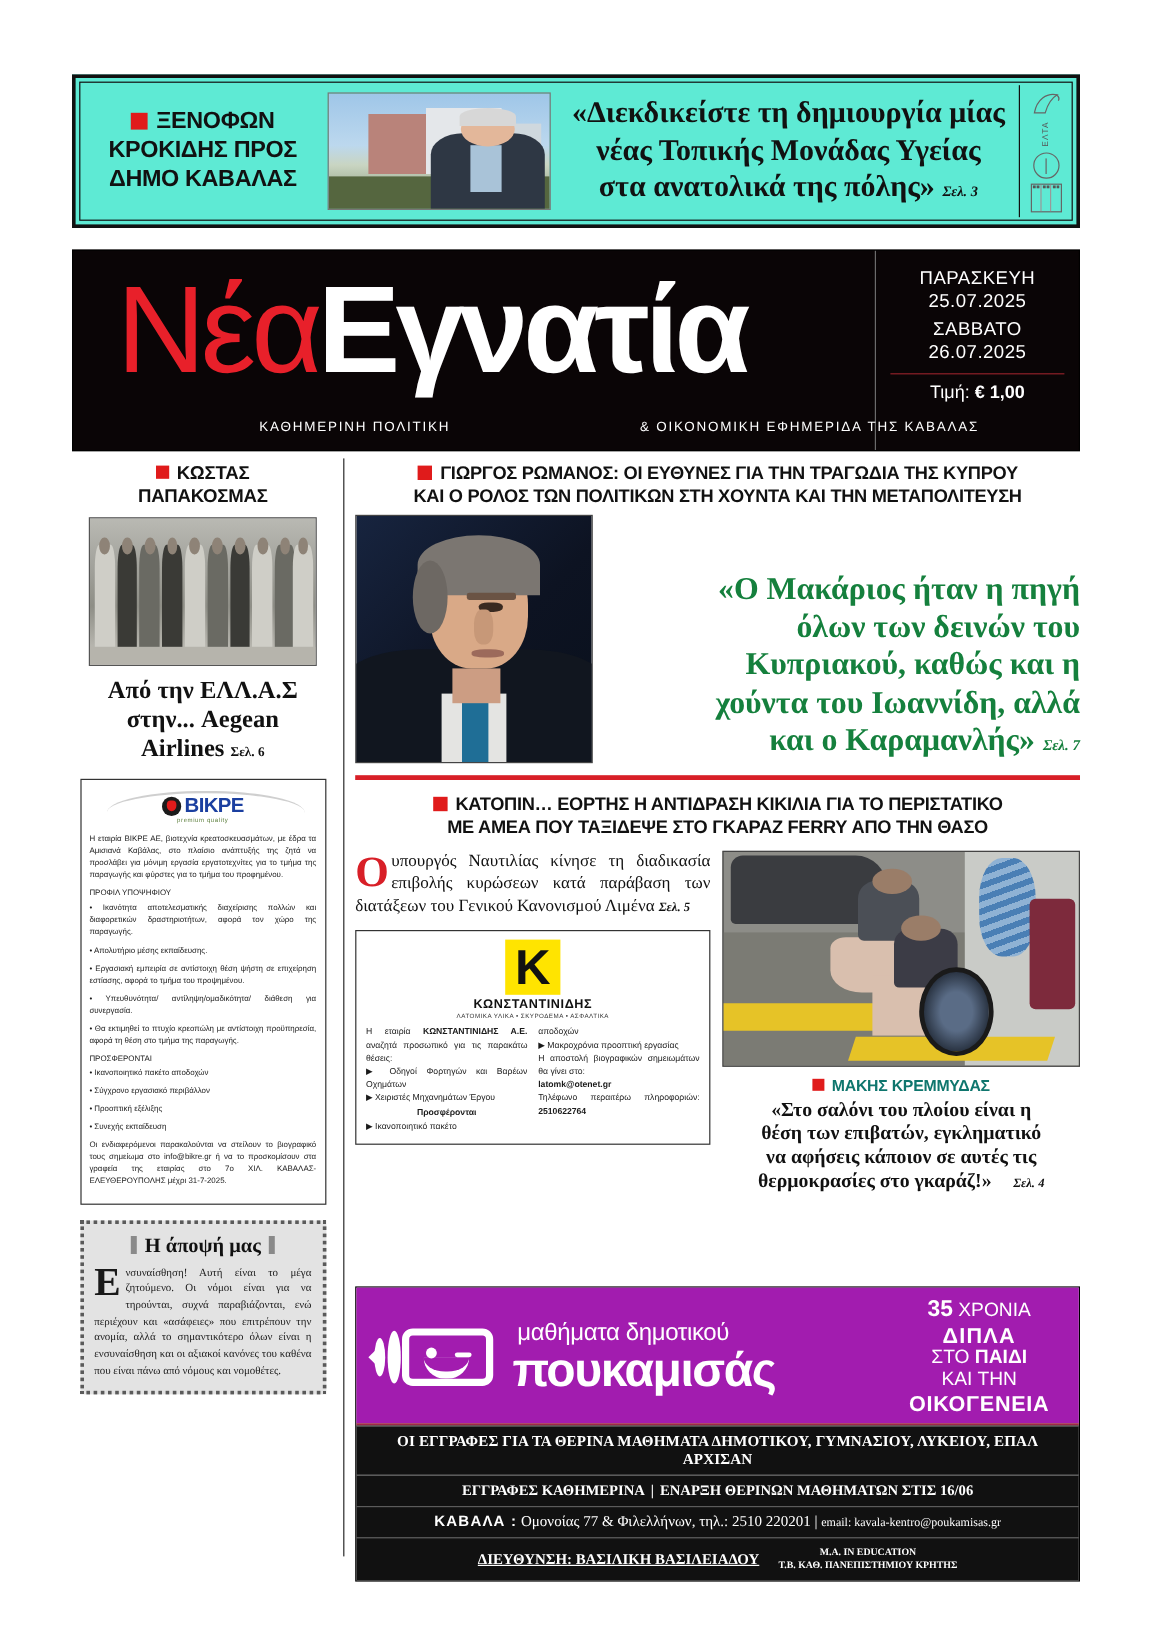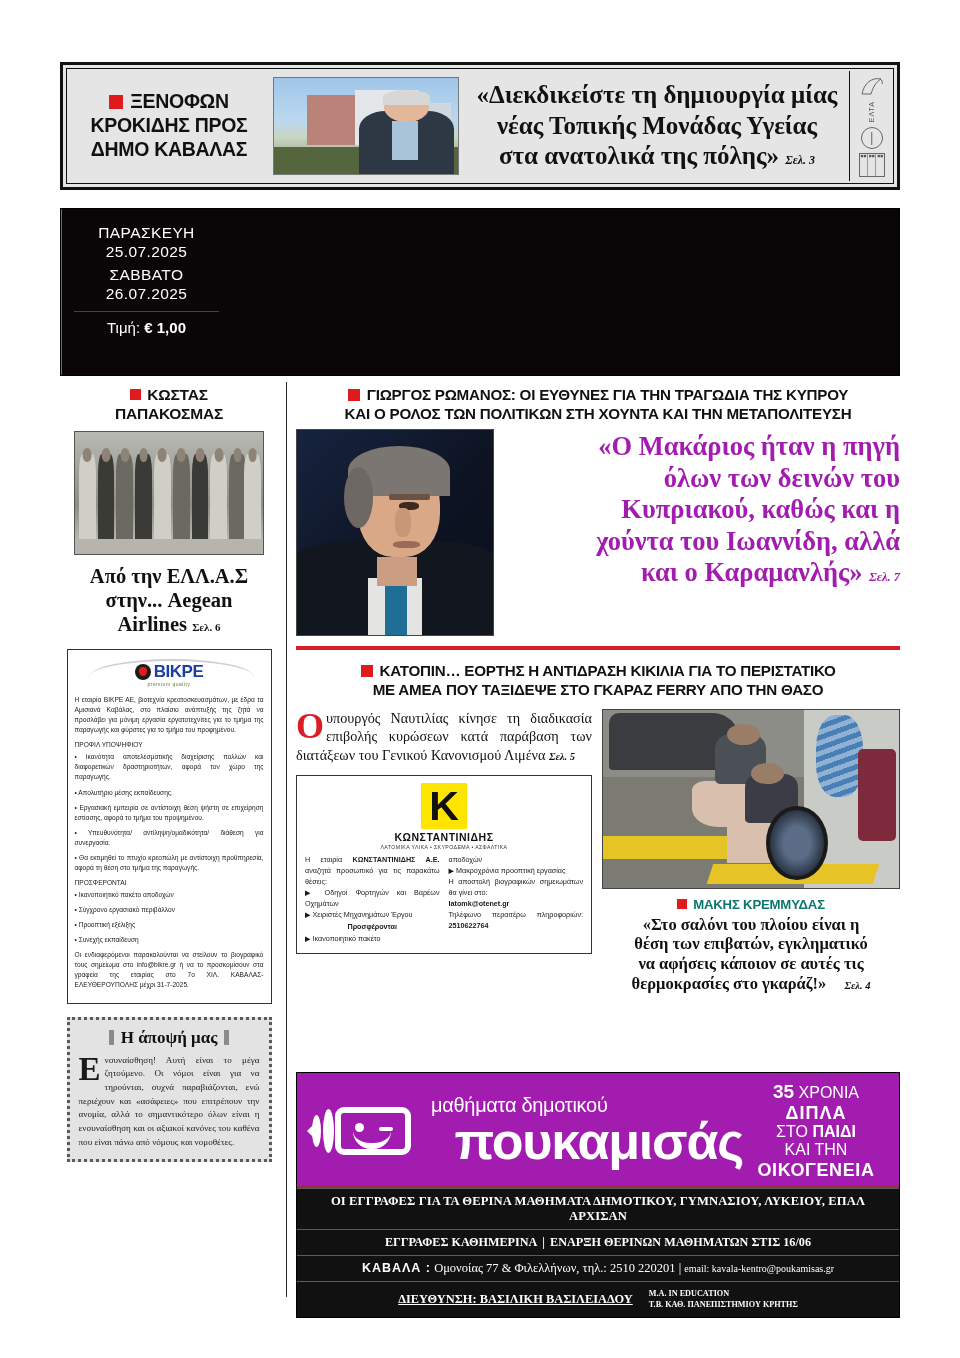--- a/index.html
+++ b/index.html
@@ -7,21 +7,21 @@
     width: 960px; height: 1358px;
     background: #fff;
     font-family: "Liberation Sans", sans-serif;
     overflow: hidden;
   }
   .page { position: relative; width: 960px; height: 1358px; background: #ffffff; padding: 0; }
 
   
   .top-banner {
     position: absolute; left: 60px; top: 62px; width: 840px; height: 128px;
-    border: 3px solid #111; background: #e5e5e5; display: flex; align-items: stretch;
+    border: 3px solid #111; background: #5eead4; display: flex; align-items: stretch;
   }
   .tb-inner { flex: 1; display: flex; align-items: center; border: 1px solid #111; margin: 3px; }
   .tb-left {
     width: 200px; padding: 4px 6px 4px 10px; text-align: center;
     font-weight: bold; font-size: 19.5px; line-height: 1.22; color: #111;
     letter-spacing: -0.3px;
   }
   .tb-left .redsq {
     display: inline-block; width: 14px; height: 14px; background: #e01b1b;
     margin-right: 7px; vertical-align: -1px;
@@ -176,22 +176,23 @@
   .lp-head { position: absolute; left: 31%; top: 12%; width: 42%; height: 50%; background: #d9a987; border-radius: 48% 48% 42% 42%; }
   .lp-hair { position: absolute; left: 26%; top: 8%; width: 52%; height: 24%; background: #7b7671; border-radius: 52% 52% 0 0; }
   .lp-hair2 { position: absolute; left: 24%; top: 18%; width: 15%; height: 30%; background: #6d6863; border-radius: 50%; }
   .lp-brow { position: absolute; left: 47%; top: 31%; width: 21%; height: 3%; background: #6a5344; border-radius: 2px; }
   .lp-eye { position: absolute; left: 52%; top: 35%; width: 10%; height: 4%; background: #3a2a21; border-radius: 40%; }
   .lp-nose { position: absolute; left: 50%; top: 38%; width: 8%; height: 14%; background: #c79878; border-radius: 40%; }
   .lp-mouth { position: absolute; left: 49%; top: 54%; width: 14%; height: 3.5%; background: #9c6a5b; border-radius: 40%; }
 
   .lead-quote {
     flex: 1; font-family: "Liberation Serif", serif; font-weight: bold;
-    font-size: 26.5px; line-height: 1.19; text-align: right; color: #a21caf;
+    font-size: 26.5px; line-height: 1.19; text-align: right; color: #15803d;
     padding-top: 2px;
+    margin-top: 44px;
   }
   .lead-quote .sel { font-size: 12.5px; font-style: italic; font-weight: bold; }
 
   .red-rule { height: 3.5px; background: #d81f27; margin: 10px 0 8px 0; }
 
   .second-row { display: flex; gap: 10px; margin-top: 4px; }
   .sr-left { width: 296px; }
   .sr-right { flex: 1; }
   .sr-lede {
     font-family: "Liberation Serif", serif; font-size: 14.2px; line-height: 1.33;
@@ -263,42 +264,42 @@
     border: 6px solid #fff; border-radius: 9px;
   }
   .pouk-mark .eye1 { position: absolute; left: 48px; top: 22px; width: 9px; height: 9px; background: #fff; border-radius: 50%; }
   .pouk-mark .eye2 { position: absolute; left: 72px; top: 26px; width: 14px; height: 4px; background: #fff; border-radius: 2px; }
   .pouk-mark .smile { position: absolute; left: 46px; top: 30px; width: 38px; height: 18px; border-bottom: 6px solid #fff; border-radius: 0 0 40px 40px; }
   .pouk-mark .r1 { position: absolute; left: 16px; top: 8px; width: 11px; height: 44px; background: #fff; border-radius: 50%; }
   .pouk-mark .r2 { position: absolute; left: 5px; top: 14px; width: 9px; height: 32px; background: #fff; border-radius: 50%; }
   .pouk-mark .r3 { position: absolute; left: 0px; top: 21px; width: 0; height: 0; border-top: 9px solid transparent; border-bottom: 9px solid transparent; border-right: 9px solid #fff; }
   .pouk-words { flex: 1; color: #fff; padding-left: 4px; }
   .pouk-words .l1 { font-size: 20px; font-weight: normal; letter-spacing: -0.3px; padding-left: 4px; }
-  .pouk-words .l2 { font-size: 52px; font-weight: bold; line-height: 0.95; letter-spacing: -1.2px; text-align: right; }
+  .pouk-words .l2 { font-size: 40px; font-weight: bold; line-height: 0.95; letter-spacing: -1.2px; }
   .pouk-words .l3 { font-size: 11.3px; letter-spacing: 0.2px; margin-top: 3px; font-weight: bold; }
   .pouk-years { width: 146px; flex: none; color: #fff; text-align: center; line-height: 1.14; }
   .pouk-years .y1 { font-size: 16px; } .pouk-years .y1 b { font-size: 19px; font-weight: bold; }
   .pouk-years .y2 { font-size: 18px; font-weight: bold; letter-spacing: 1px; }
   .pouk-years .y3 { font-size: 16px; } .pouk-years .y3 b { font-weight: bold; }
   .pouk-years .y4 { font-size: 16px; }
   .pouk-years .y5 { font-size: 18px; font-weight: bold; letter-spacing: 0.6px; }
   .pouk-strip {
     background: #111; color: #fff; text-align: center;
     font-family: "Liberation Serif", serif; border-top: 1px solid #5b5b5b;
     padding: 5px 4px;
   }
   .pouk-s1 { font-size: 12.6px; font-weight: bold; letter-spacing: 0.1px; }
   .pouk-s2 { font-size: 12.2px; font-weight: bold; }
   .pouk-s2 .sep { color: #fff; padding: 0 5px; }
   .pouk-s3 { font-size: 12.5px; }
   .pouk-s3 b { font-weight: bold; font-family: "Liberation Sans", sans-serif; letter-spacing: 1px; }
   .pouk-s3 .em { font-size: 10px; }
   .pouk-s4 { display: flex; align-items: center; justify-content: center; gap: 16px; padding: 2px 0; }
   .pouk-s4 .dir { font-size: 12.4px; font-weight: bold; text-decoration: underline; }
-  .pouk-s4 .ma { font-size: 8.2px; font-weight: bold; text-align: left; line-height: 1.3; }
+  .pouk-s4 .ma { font-size: 8.2px; font-weight: bold; text-align: center; line-height: 1.3; }
   .pouk-redline { height: 2px; background: #9d2a45; }
 </style>
 </head>
 <body>
 
 <div class="page">
 
   <div class="top-banner">
     <div class="tb-inner">
       <div class="tb-left">
@@ -333,20 +334,29 @@
         <div class="logo-rect">
             <span>◼◼</span>
             <span>◼◼</span>
             <span>◼◼</span>
           </div>
       </div>
     </div>
   </div>
 
   <div class="masthead">
+    <div class="mh-title">
+      <div class="big">
+        <span class="nea">Νέα</span><span class="egn">Εγνατία</span>
+      </div>
+      <div class="mh-sub">
+        <span>ΚΑΘΗΜΕΡΙΝΗ ΠΟΛΙΤΙΚΗ</span>
+        <span>&amp; ΟΙΚΟΝΟΜΙΚΗ ΕΦΗΜΕΡΙΔΑ ΤΗΣ ΚΑΒΑΛΑΣ</span>
+      </div>
+    </div>
     <div class="mh-right">
       <div class="mh-day">ΠΑΡΑΣΚΕΥΗ</div>
       <div class="mh-date">25.07.2025</div>
       <div class="mh-day">ΣΑΒΒΑΤΟ</div>
       <div class="mh-date">26.07.2025</div>
       <div class="mh-rule"></div>
       <div class="mh-price"><span>Τιμή:</span> <b>€ 1,00</b></div>
     </div>
   </div>
 

